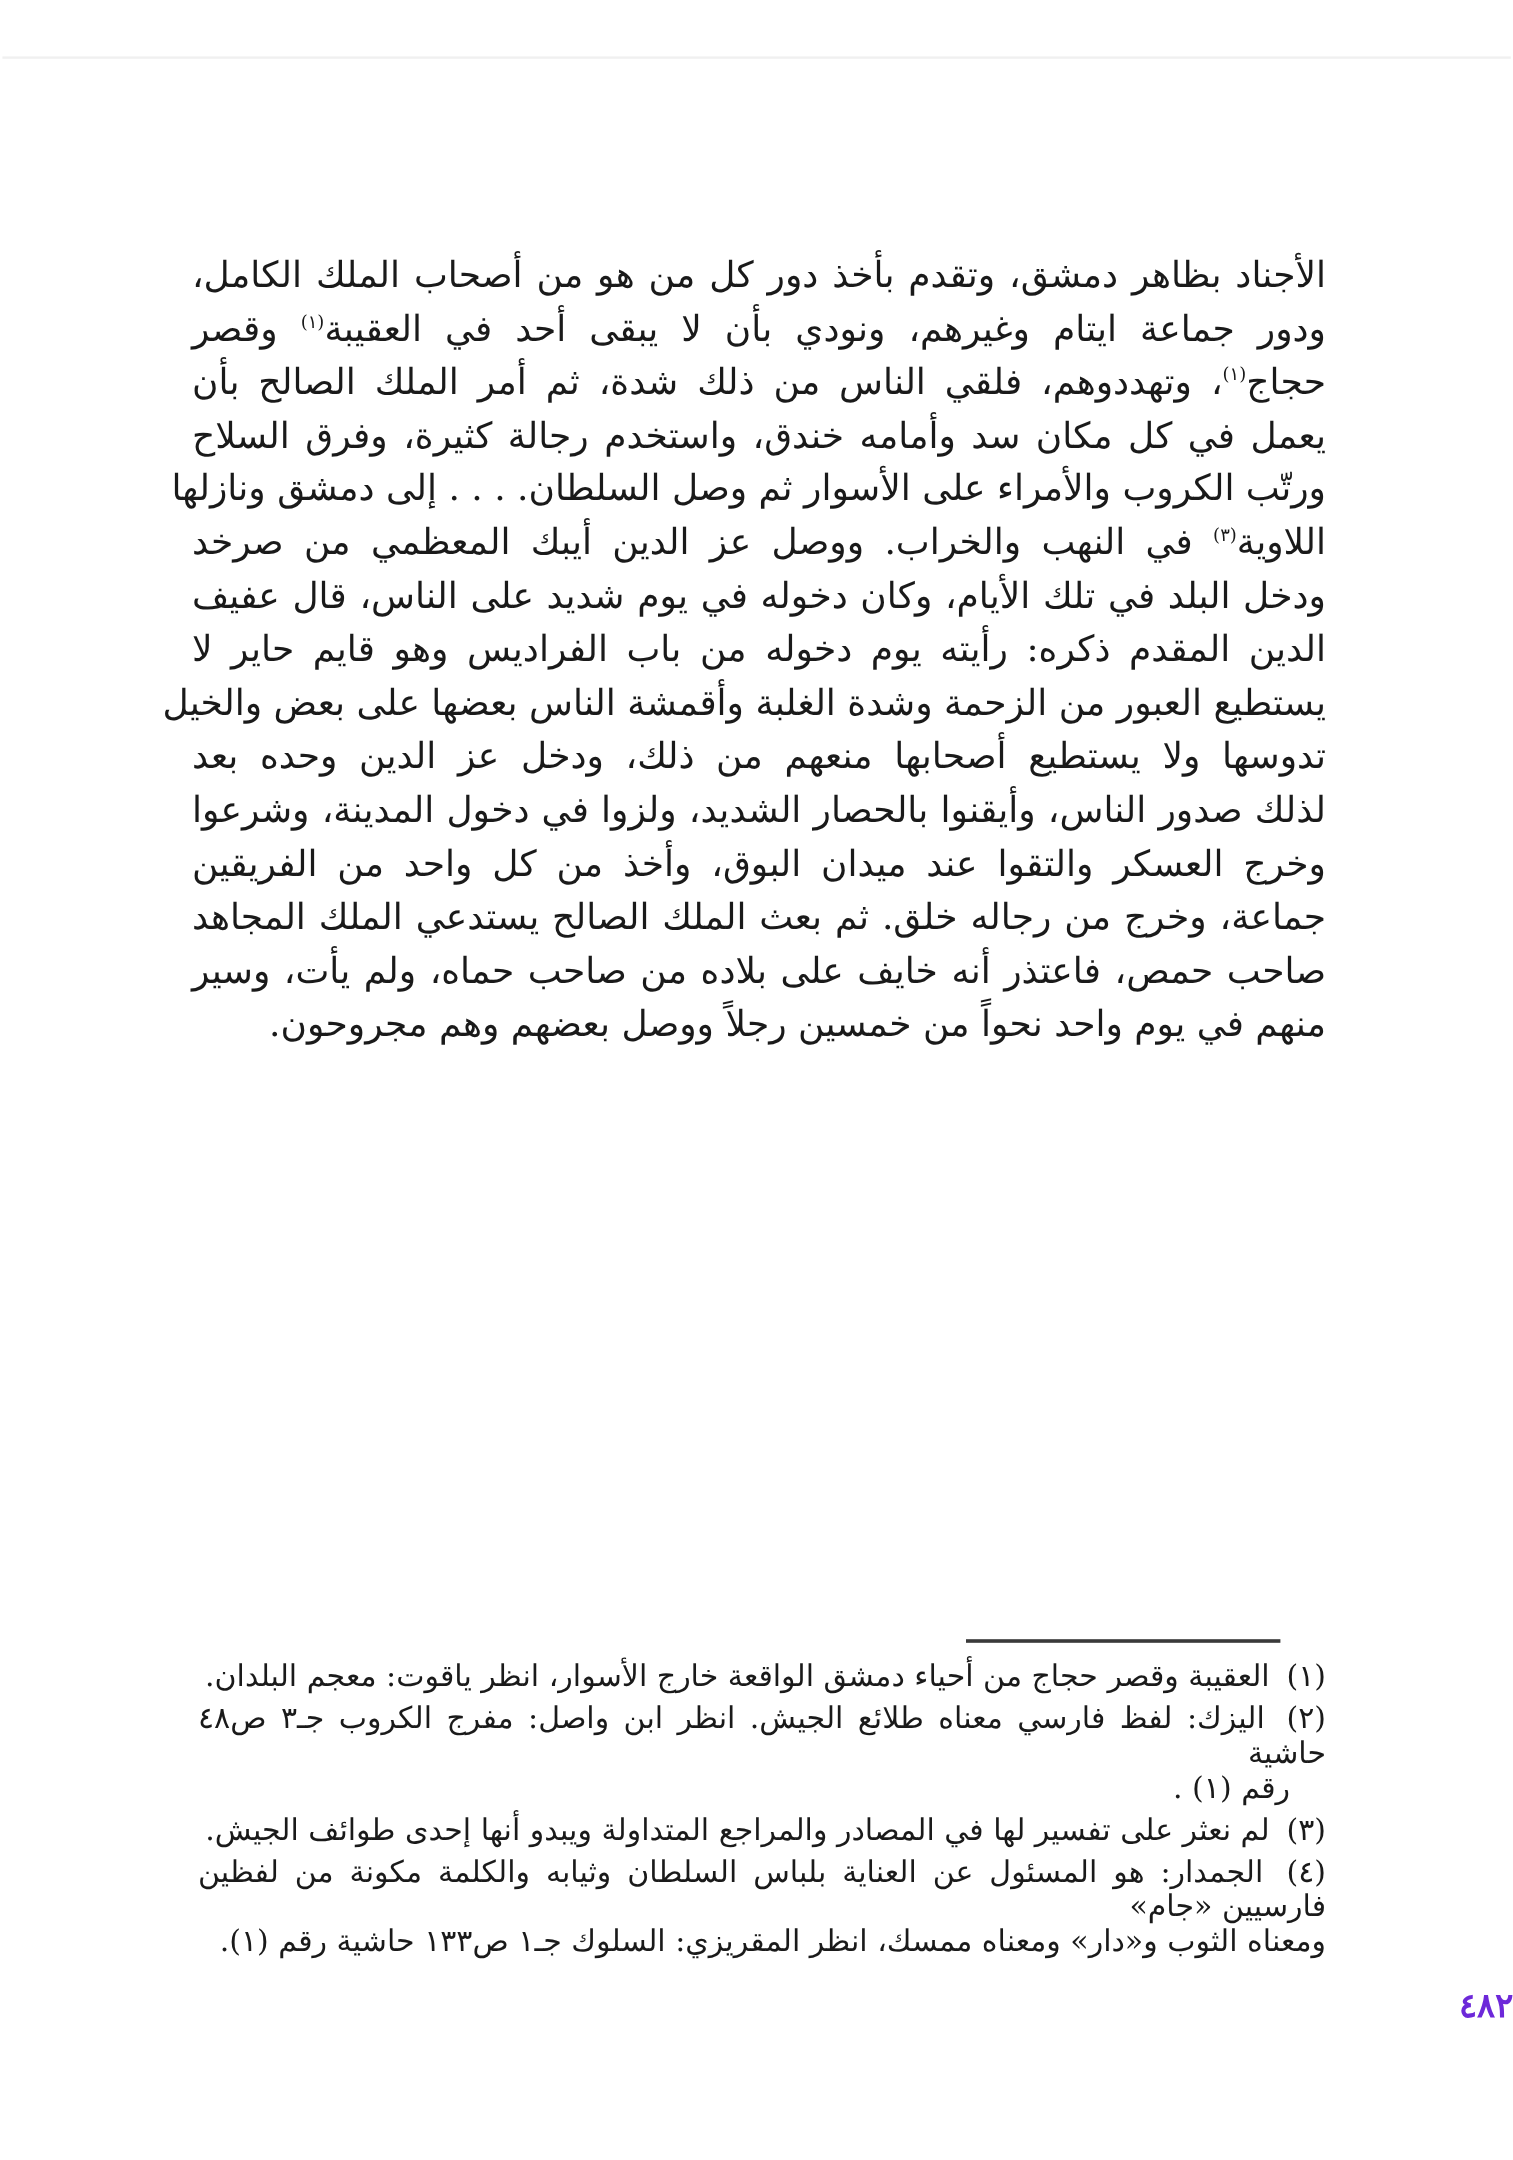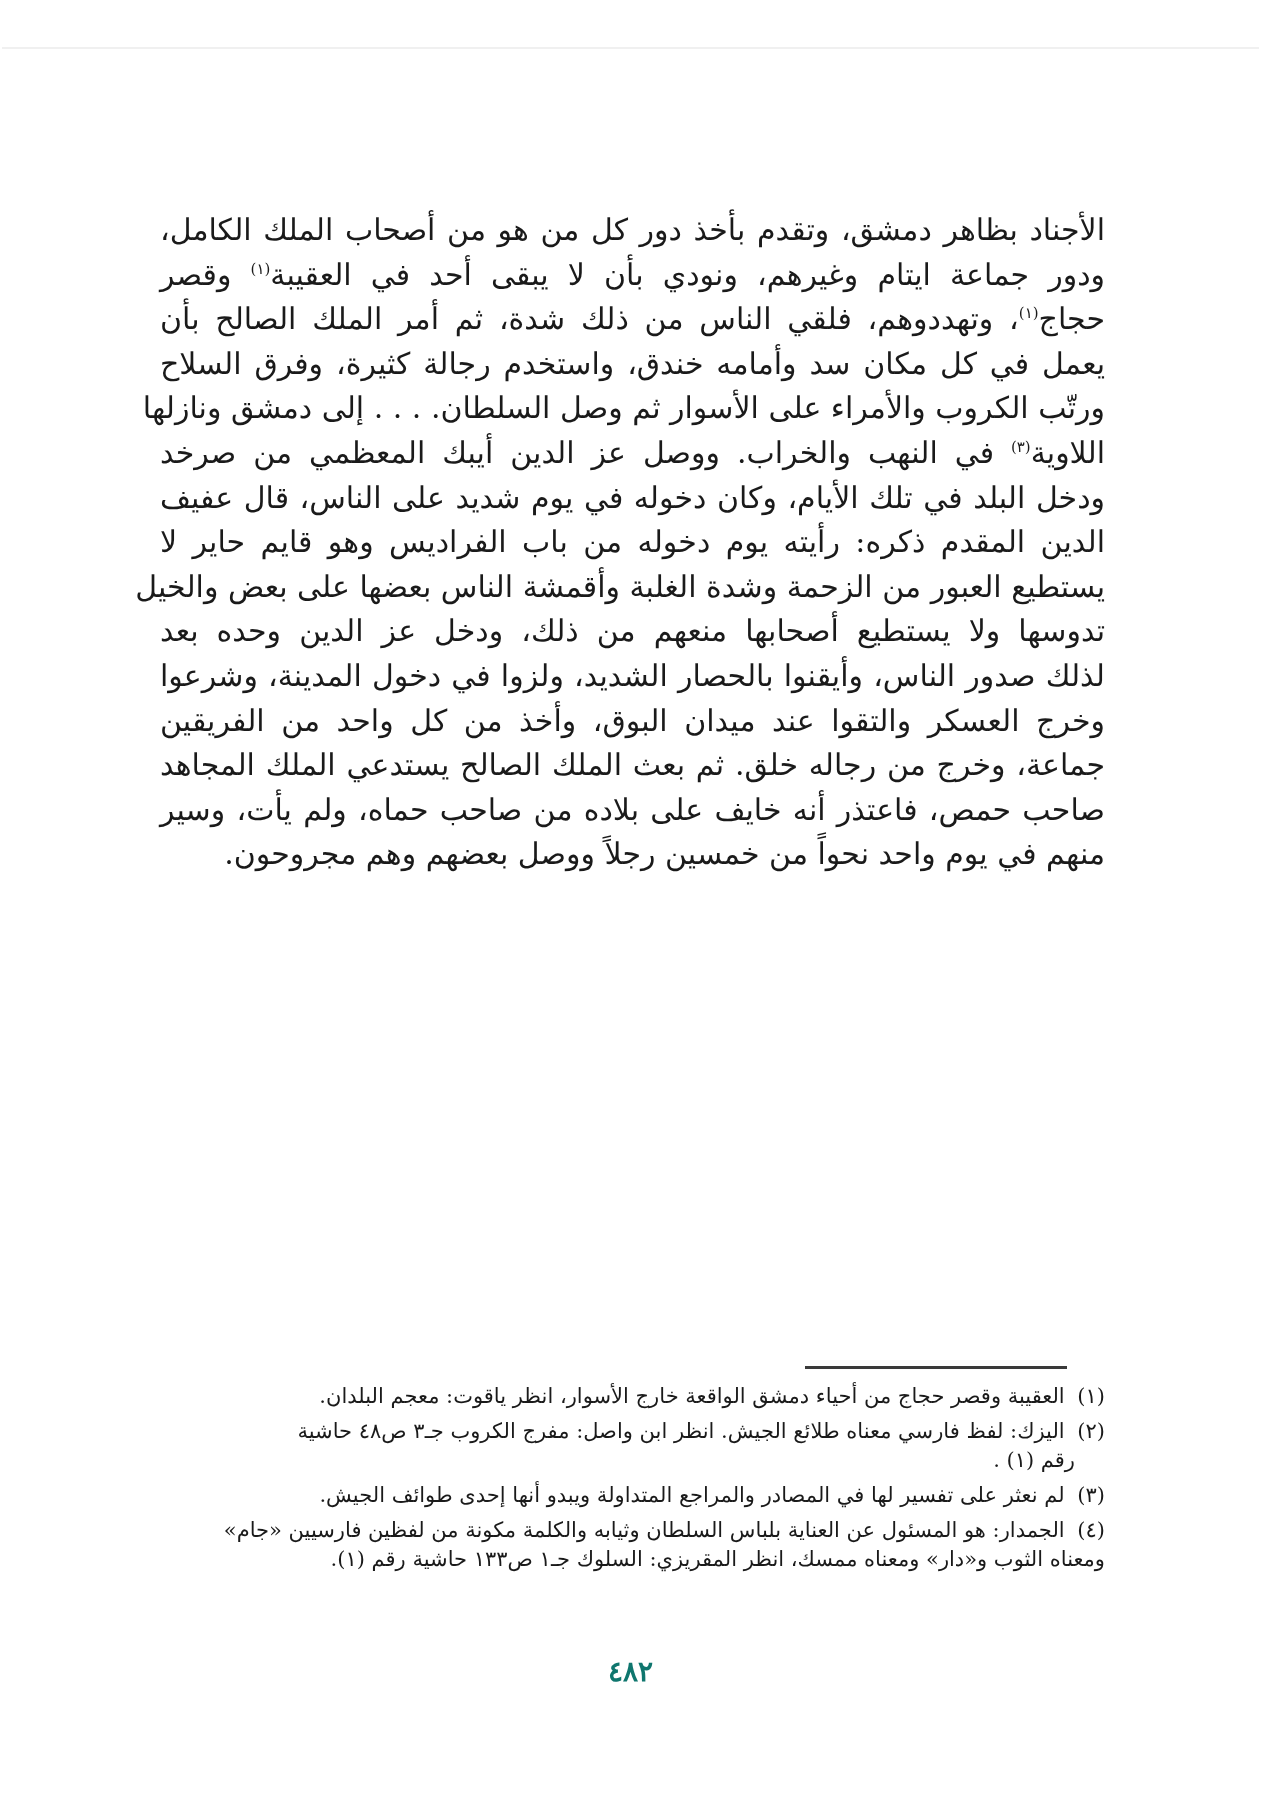--- a/index.html
+++ b/index.html
@@ -62,43 +62,42 @@
       width: 262px;
       height: 3px;
       background: #3a3a3a;
     }
     .footnotes {
       position: absolute;
       left: 165px;
       top: 1382px;
       width: 940px;
       direction: rtl;
-      font-size: 21px;
+      font-size: 25px;
       line-height: 29px;
     }
     .footnote {
       margin: 0 0 6px 0;
       text-align: justify;
     }
     .footnote .fn-num {
       margin-left: 6px;
     }
     .footnote-cont {
       display: block;
       padding-right: 30px;
     }
     .page-number {
       position: absolute;
       left: 0;
       width: 1261px;
       top: 1655px;
-      text-align: center;
       font-size: 28px;
       font-weight: bold;
-      color: #0f766e;
+      color: #6d28d9;
       direction: rtl;
     }
   </style>
 </head>
 <body>
 
 <div class="scan-edge"></div>
 
 <div class="page">
   <p class="body-text">

